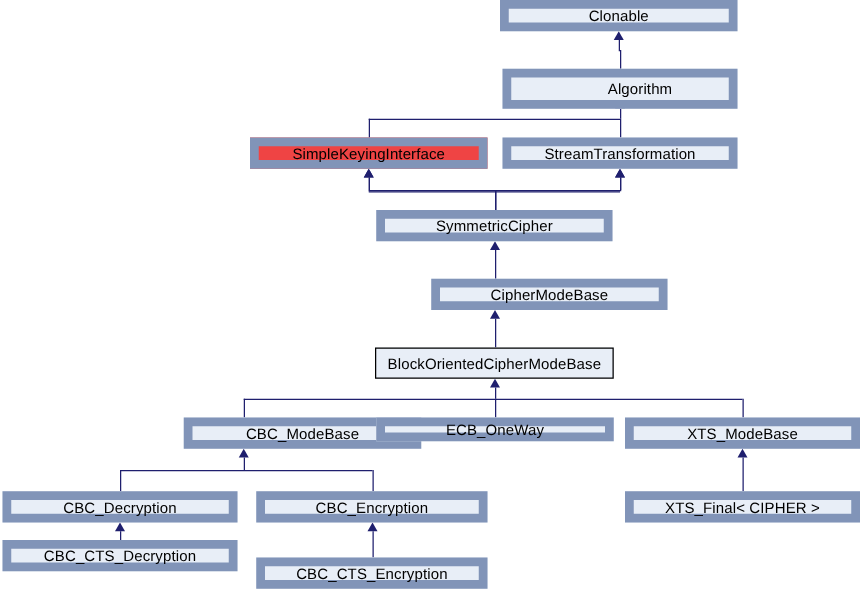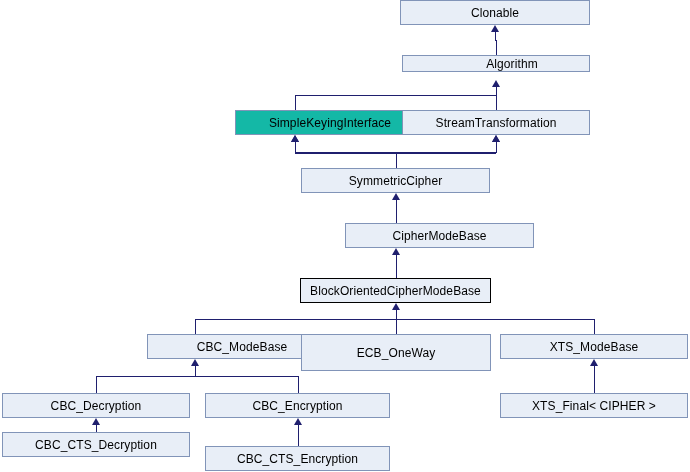--- a/index.html
+++ b/index.html
@@ -13,21 +13,21 @@
     width: 690px;
     height: 472px;
     background: #ffffff;
     font-family: "Liberation Sans", "DejaVu Sans", sans-serif;
     overflow: hidden;
   }
   .node {
     position: absolute;
     box-sizing: border-box;
     background: #e8eef7;
-    border: 1px solid #ec4899;
+    border: 7px solid #ec4899;
     display: flex;
     align-items: center;
     justify-content: center;
     color: #000000;
     font-size: 12px;
     line-height: 1;
     letter-spacing: 0.1px;
     white-space: nowrap;
     user-select: none;
   }
@@ -103,42 +103,42 @@
     <div class="arrow-up" style="left: 294px; top: 418px; border-bottom-color: rgb(31, 31, 110);"></div>
     <div class="vline" style="left: 396px; top: 153px; height: 15px; background: rgb(31, 31, 110);"></div>
     <div class="hline" style="left: 295px; top: 153px; width: 201px; background: rgb(31, 31, 110);"></div>
     <div class="vline" style="left: 295px; top: 142px; height: 11px; background: rgb(31, 31, 110);"></div>
     <div class="vline" style="left: 496px; top: 142px; height: 11px; background: rgb(31, 31, 110);"></div>
     <div class="arrow-up" style="left: 291px; top: 135px; border-bottom-color: rgb(31, 31, 110);"></div>
     <div class="arrow-up" style="left: 492px; top: 135px; border-bottom-color: rgb(31, 31, 110);"></div>
     <div class="node" style="left: 400px; top: 0px; width: 190px; height: 25px; background: rgb(232, 238, 247); color: rgb(0, 0, 0); border-color: rgb(129, 148, 184);">
       <span class="node-label">Clonable</span>
     </div>
-    <div class="node" style="left: 402px; top: 55px; width: 188px; height: 17px; background: rgb(232, 238, 247); color: rgb(0, 0, 0); border-color: rgb(129, 148, 184); padding-left: 32px;">
+    <div class="node" style="left: 402px; top: 55px; width: 188px; height: 32px; background: rgb(232, 238, 247); color: rgb(0, 0, 0); border-color: rgb(129, 148, 184); padding-left: 32px;">
       <span class="node-label">Algorithm</span>
     </div>
-    <div class="node" style="left: 200px; top: 110px; width: 190px; height: 25px; background: #14b8a6; color: rgb(0, 0, 0); border-color: rgb(129, 148, 184); margin-left: 35px;">
+    <div class="node" style="left: 200px; top: 110px; width: 190px; height: 25px; background: #ef4444; color: rgb(0, 0, 0); border-color: rgb(129, 148, 184);">
       <span class="node-label">SimpleKeyingInterface</span>
     </div>
     <div class="node" style="left: 301px; top: 168px; width: 189px; height: 25px; background: rgb(232, 238, 247); color: rgb(0, 0, 0); border-color: rgb(129, 148, 184);">
       <span class="node-label">SymmetricCipher</span>
     </div>
     <div class="node" style="left: 402px; top: 110px; width: 188px; height: 25px; background: rgb(232, 238, 247); color: rgb(0, 0, 0); border-color: rgb(129, 148, 184);">
       <span class="node-label">StreamTransformation</span>
     </div>
     <div class="node" style="left: 301px; top: 223px; width: 189px; height: 25px; background: rgb(232, 238, 247); color: rgb(0, 0, 0); border-color: rgb(129, 148, 184); margin-left: 44px;">
       <span class="node-label">CipherModeBase</span>
     </div>
     <div class="node current" style="left: 300px; top: 278px; width: 191px; height: 25px; background: rgb(232, 238, 247); color: rgb(0, 0, 0); border-color: rgb(0, 0, 0);">
       <span class="node-label">BlockOrientedCipherModeBase</span>
     </div>
     <div class="node" style="left: 100px; top: 334px; width: 190px; height: 25px; background: rgb(232, 238, 247); color: rgb(0, 0, 0); border-color: rgb(129, 148, 184); margin-left: 47px;">
       <span class="node-label">CBC_ModeBase</span>
     </div>
-    <div class="node" style="left: 301px; top: 334px; width: 190px; height: 37px; background: rgb(232, 238, 247); color: rgb(0, 0, 0); border-color: rgb(129, 148, 184);">
+    <div class="node" style="left: 301px; top: 334px; width: 190px; height: 19px; background: rgb(232, 238, 247); color: rgb(0, 0, 0); border-color: rgb(129, 148, 184);">
       <span class="node-label">ECB_OneWay</span>
     </div>
     <div class="node" style="left: 500px; top: 334px; width: 188px; height: 25px; background: rgb(232, 238, 247); color: rgb(0, 0, 0); border-color: rgb(129, 148, 184);">
       <span class="node-label">XTS_ModeBase</span>
     </div>
     <div class="node" style="left: 2px; top: 393px; width: 188px; height: 25px; background: rgb(232, 238, 247); color: rgb(0, 0, 0); border-color: rgb(129, 148, 184); text-align: center;">
       <span class="node-label">CBC_Decryption</span>
     </div>
     <div class="node" style="left: 205px; top: 393px; width: 185px; height: 25px; background: rgb(232, 238, 247); color: rgb(0, 0, 0); border-color: rgb(129, 148, 184);">
       <span class="node-label">CBC_Encryption</span>

